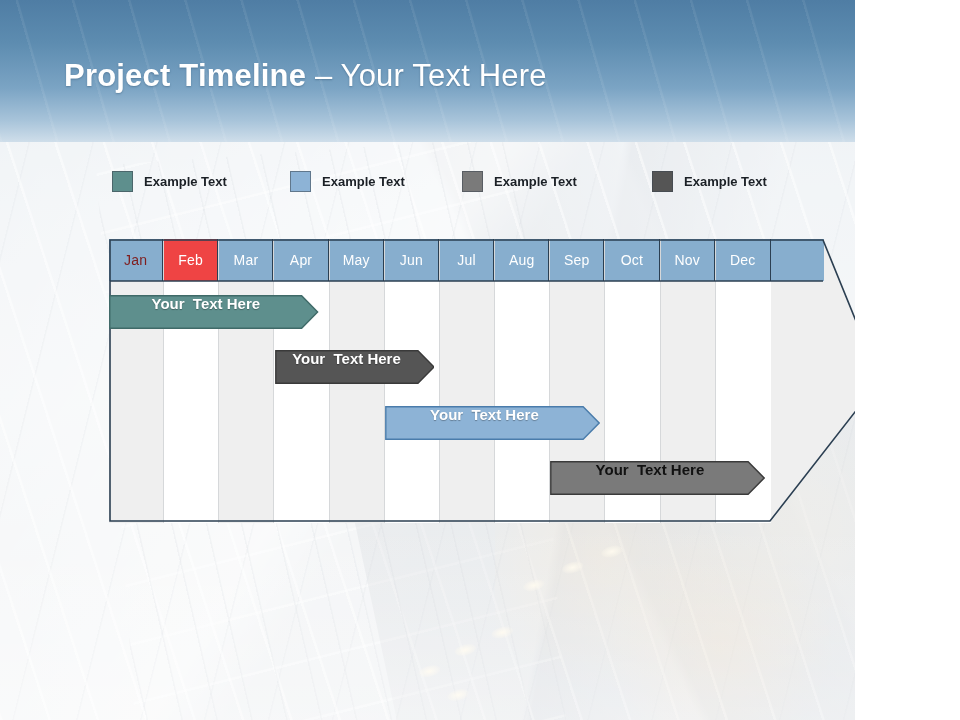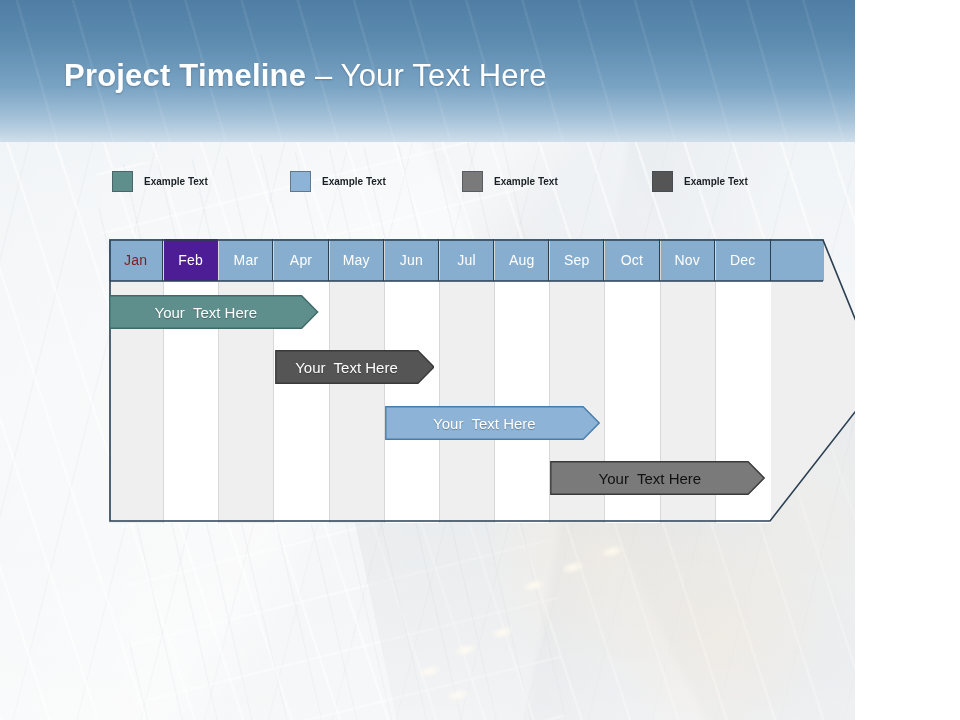--- a/index.html
+++ b/index.html
@@ -124,21 +124,21 @@
     height: 26px;
   }
   .legend-swatch {
     width: 21px; height: 21px;
     border: 1px solid rgba(60,70,80,0.55);
     box-sizing: border-box;
     flex: none;
   }
   .legend-label {
     margin-left: 11px;
-    font-size: 10px;
+    font-size: 13px;
     font-weight: bold;
     color: #1b2026;
     white-space: nowrap;
   }
 
   
   .chart {
     position: absolute;
     left: 109px; top: 239px;
     width: 772px; height: 284px;
@@ -182,23 +182,23 @@
     left: 662px; top: 0;
     width: 53px; height: 42px;
     background: #87aece;
   }
 
   
   .bar {
     position: absolute;
     height: 34px;
     display: flex;
-    align-items: center;
     box-sizing: border-box;
     z-index: 3;
+    font-weight: bold;
   }
   .bar-label {
     position: relative;
     z-index: 2;
     width: 100%;
     text-align: center;
     padding-right: 16px;
     font-size: 15px;
     white-space: pre;
   }
@@ -260,21 +260,21 @@
 
     <svg class="chart-arrow-bg" viewBox="0 0 772 284" preserveAspectRatio="none">
       <polygon points="0,0 662,0 715,0 772,141 662,283 0,283" fill="#efefef" stroke="none"></polygon>
     </svg>
 
     <div class="grid" id="monthGrid">
         <div class="col shade">
           <div class="col-head" style="background: rgb(135, 174, 206); color: #7f1d1d;">Jan</div>
         </div>
         <div class="col plain">
-          <div class="col-head" style="background: #4c1d95; color: rgb(255, 255, 255);">Feb</div>
+          <div class="col-head" style="background: #ef4444; color: rgb(255, 255, 255);">Feb</div>
         </div>
         <div class="col shade">
           <div class="col-head" style="background: rgb(135, 174, 206); color: rgb(255, 255, 255);">Mar</div>
         </div>
         <div class="col plain">
           <div class="col-head" style="background: rgb(135, 174, 206); color: rgb(255, 255, 255);">Apr</div>
         </div>
         <div class="col shade">
           <div class="col-head" style="background: rgb(135, 174, 206); color: rgb(255, 255, 255);">May</div>
         </div>

